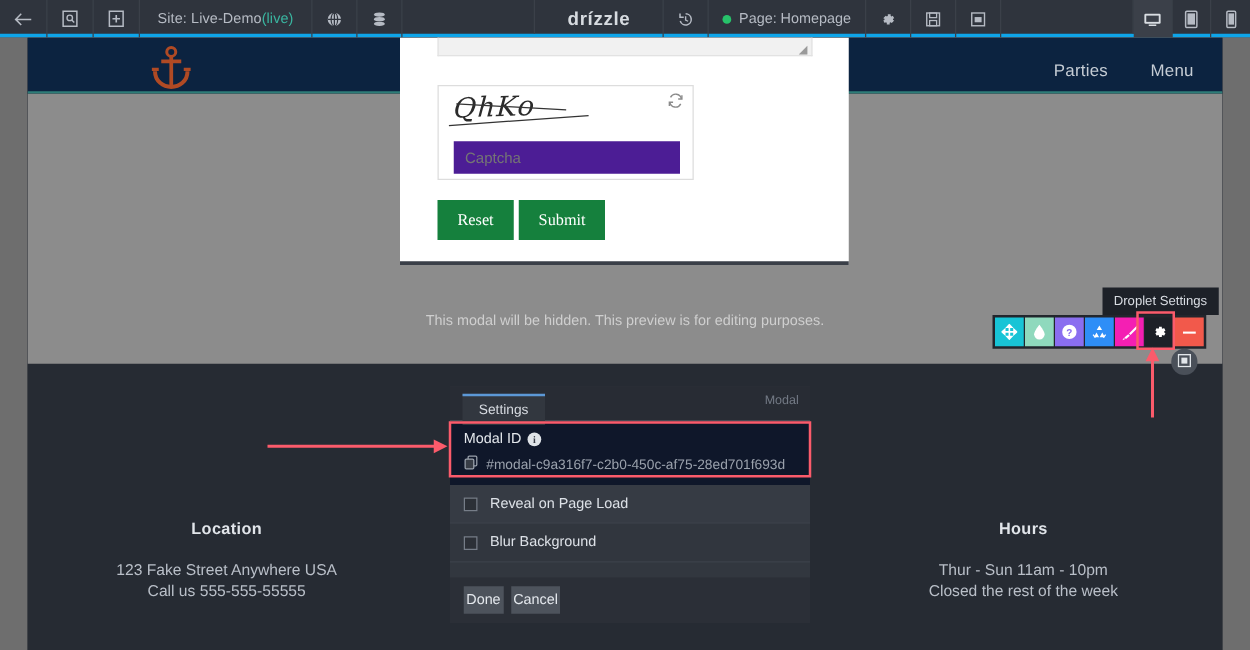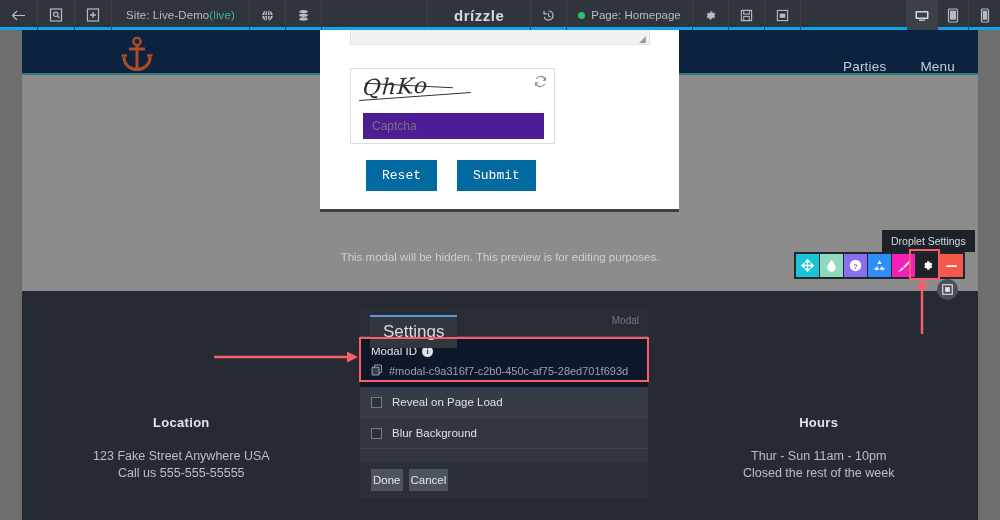--- a/index.html
+++ b/index.html
@@ -47,21 +47,21 @@
     position: absolute; left: 22px; top: 0px; width: 956px; height: 490px;
     background: #262b33; overflow: hidden;
   }
   .site-header {
     position: relative; height: 45px; background: #0c2340;
     border-bottom: 2px solid #2e7d78;
     display: flex; align-items: center;
   }
   .anchor { position: absolute; left: 96px; top: 5px; }
   .site-nav {
-    position: absolute; right: 6px; top: 14px; height: 45px;
+    position: absolute; right: 6px; top: 4px; height: 45px;
     display: flex; align-items: center; gap: 0px;
   }
   .nav-link {
     color: #c5ccd4; font-size: 13.5px; padding: 0 17px;
     line-height: 45px; letter-spacing: .2px;
   }
   .nav-btn {
     background: #0f4c4c; color: #f4e7d3; font-size: 13.5px;
     font-weight: bold; padding: 8px 16px; margin-left: 6px;
     letter-spacing: .2px;
@@ -126,22 +126,22 @@
   .captcha-refresh {
     position: absolute; right: 7px; top: 5px; color: #8b8b8b;
   }
   .captcha-input {
     position: absolute; left: 12px; top: 44px; width: 181px; height: 26px;
     background: #4c1d95; border: none; color: #9a9a9a; font-size: 12px;
     padding: 0 9px; font-family: "Liberation Sans", sans-serif;
   }
   .form-btns { position: absolute; left: 30px; top: 130px; display: flex; gap: 4px; }
   .btn-teal {
-    background: #0369a1; color: #ffffff; border: none; font-size: 13px;
-    padding: 8px 16px; font-family: Liberation Mono, monospace; margin-left: 16px;
+    background: #15803d; color: #ffffff; border: none; font-size: 13px;
+    padding: 8px 16px; font-family: Liberation Serif, serif;
   }
 
   
   .droplet-bar {
     position: absolute; left: 794px; top: 222px;
     display: flex; background: #22262d; padding: 2px;
   }
   .dbtn {
     width: 23px; height: 23px; margin-right: 1px;
     display: flex; align-items: center; justify-content: center;
@@ -180,21 +180,21 @@
   .settings-panel {
     position: absolute; left: 360px; top: 279px; width: 288px; height: 189px;
     background: #32373f;
   }
   .sp-tabbar {
     position: relative; height: 28px; background: #282c34;
     border-bottom: 1px solid #454a53;
   }
   .sp-tab {
     position: absolute; left: 10px; top: 6px;
-    background: #32373f; color: #d6dae0; font-size: 17px;
+    background: #32373f; color: #d6dae0; font-size: 11px;
     padding: 5px 13px 6px; border-top: 2px solid #5c98d6;
   }
   .sp-modallabel {
     position: absolute; right: 9px; top: 6px;
     color: #737a85; font-size: 10px; margin-left: 44px;
   }
   .sp-row {
     padding: 9px 11px; border-bottom: 1px solid #3d424b;
     background: #363b44; display: flex; align-items: center;
   }

